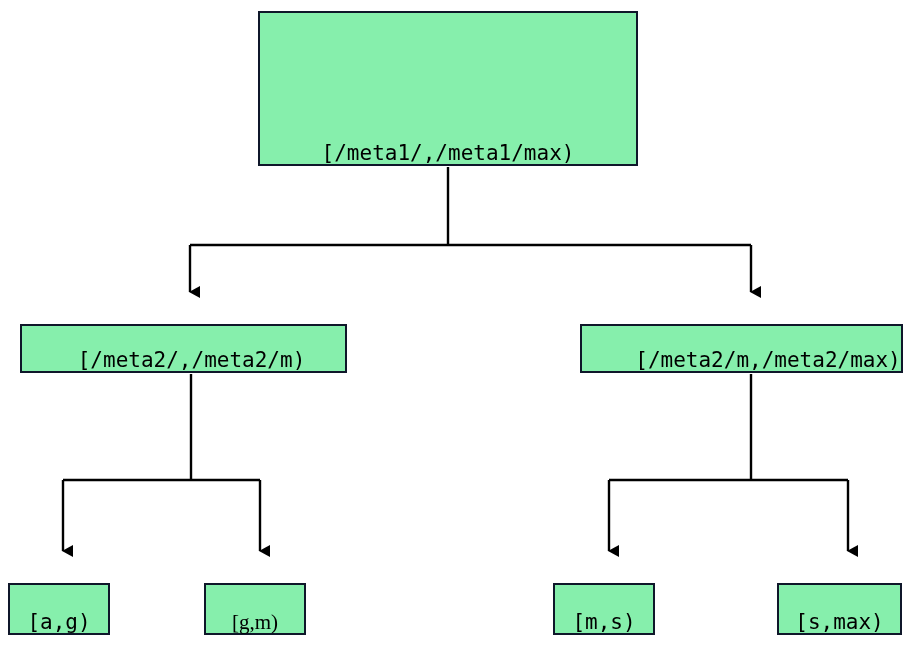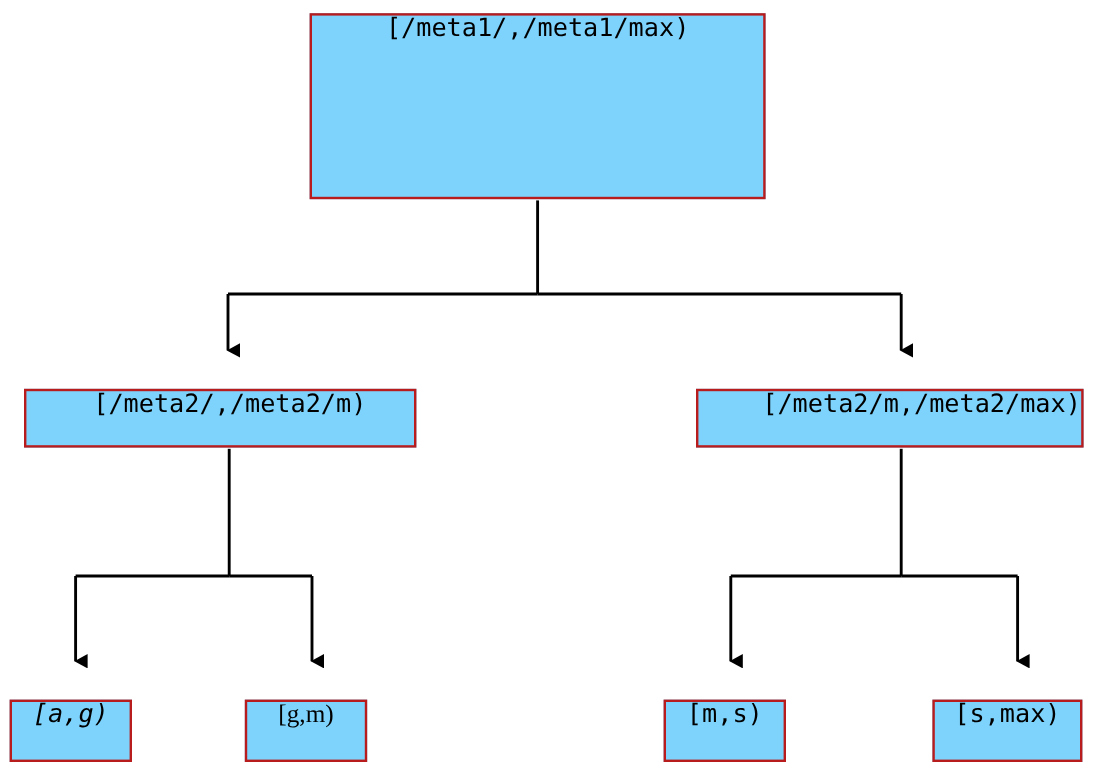--- a/index.html
+++ b/index.html
@@ -23,37 +23,37 @@
     position: absolute;
     left: 0;
     top: 0;
     width: 912px;
     height: 652px;
     pointer-events: none;
   }
   .node {
     position: absolute;
     box-sizing: border-box;
-    background: #7dd3fc;
-    border: 2px solid #b91c1c;
+    background: #86efac;
+    border: 2px solid #0f172a;
     display: flex;
-    align-items: flex-start;
+    align-items: flex-end;
     justify-content: center;
     text-align: center;
     white-space: pre;
   }
   .node-label {
     display: block;
     line-height: 1;
     letter-spacing: 0px;
   }
   .node-root   { left: 258px; top: 11px;  width: 380px; height: 155px; }
   .node-mid-l  { left: 20px;  top: 324px; width: 327px; height: 49px;  }
   .node-mid-r  { left: 580px; top: 324px; width: 323px; height: 49px; padding-left: 37px;  }
-  .node-leaf-1 { left: 8px;   top: 583px; width: 102px; height: 52px; font-style: italic;  }
+  .node-leaf-1 { left: 8px;   top: 583px; width: 102px; height: 52px;  }
   .node-leaf-2 { left: 204px; top: 583px; width: 102px; height: 52px; font-family: Liberation Serif, serif;  }
   .node-leaf-3 { left: 553px; top: 583px; width: 102px; height: 52px;  }
   .node-leaf-4 { left: 777px; top: 583px; width: 125px; height: 52px;  }
 
   .node-root .node-label  { font-size: 21px; }
   .node-mid-l .node-label,
   .node-mid-r .node-label { font-size: 21px; margin-left: 16px; }
   .node-leaf-1 .node-label,
   .node-leaf-2 .node-label,
   .node-leaf-3 .node-label,

